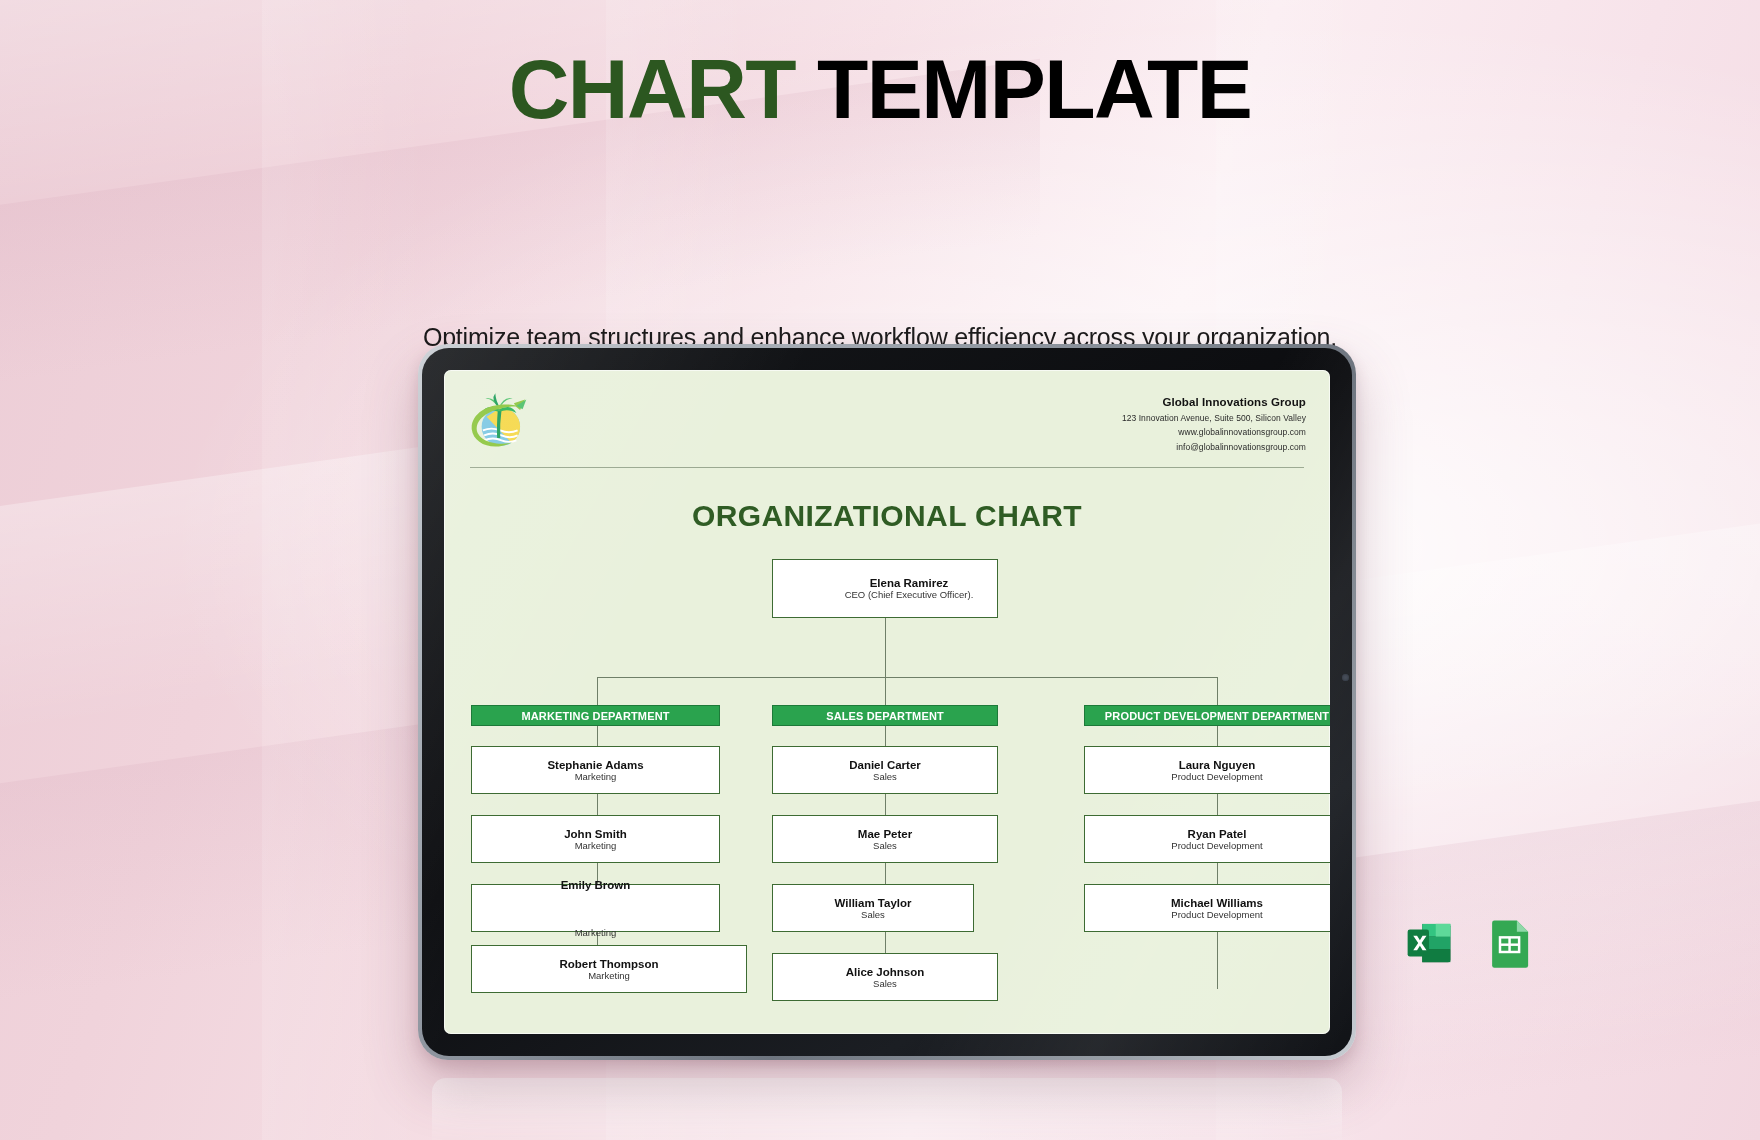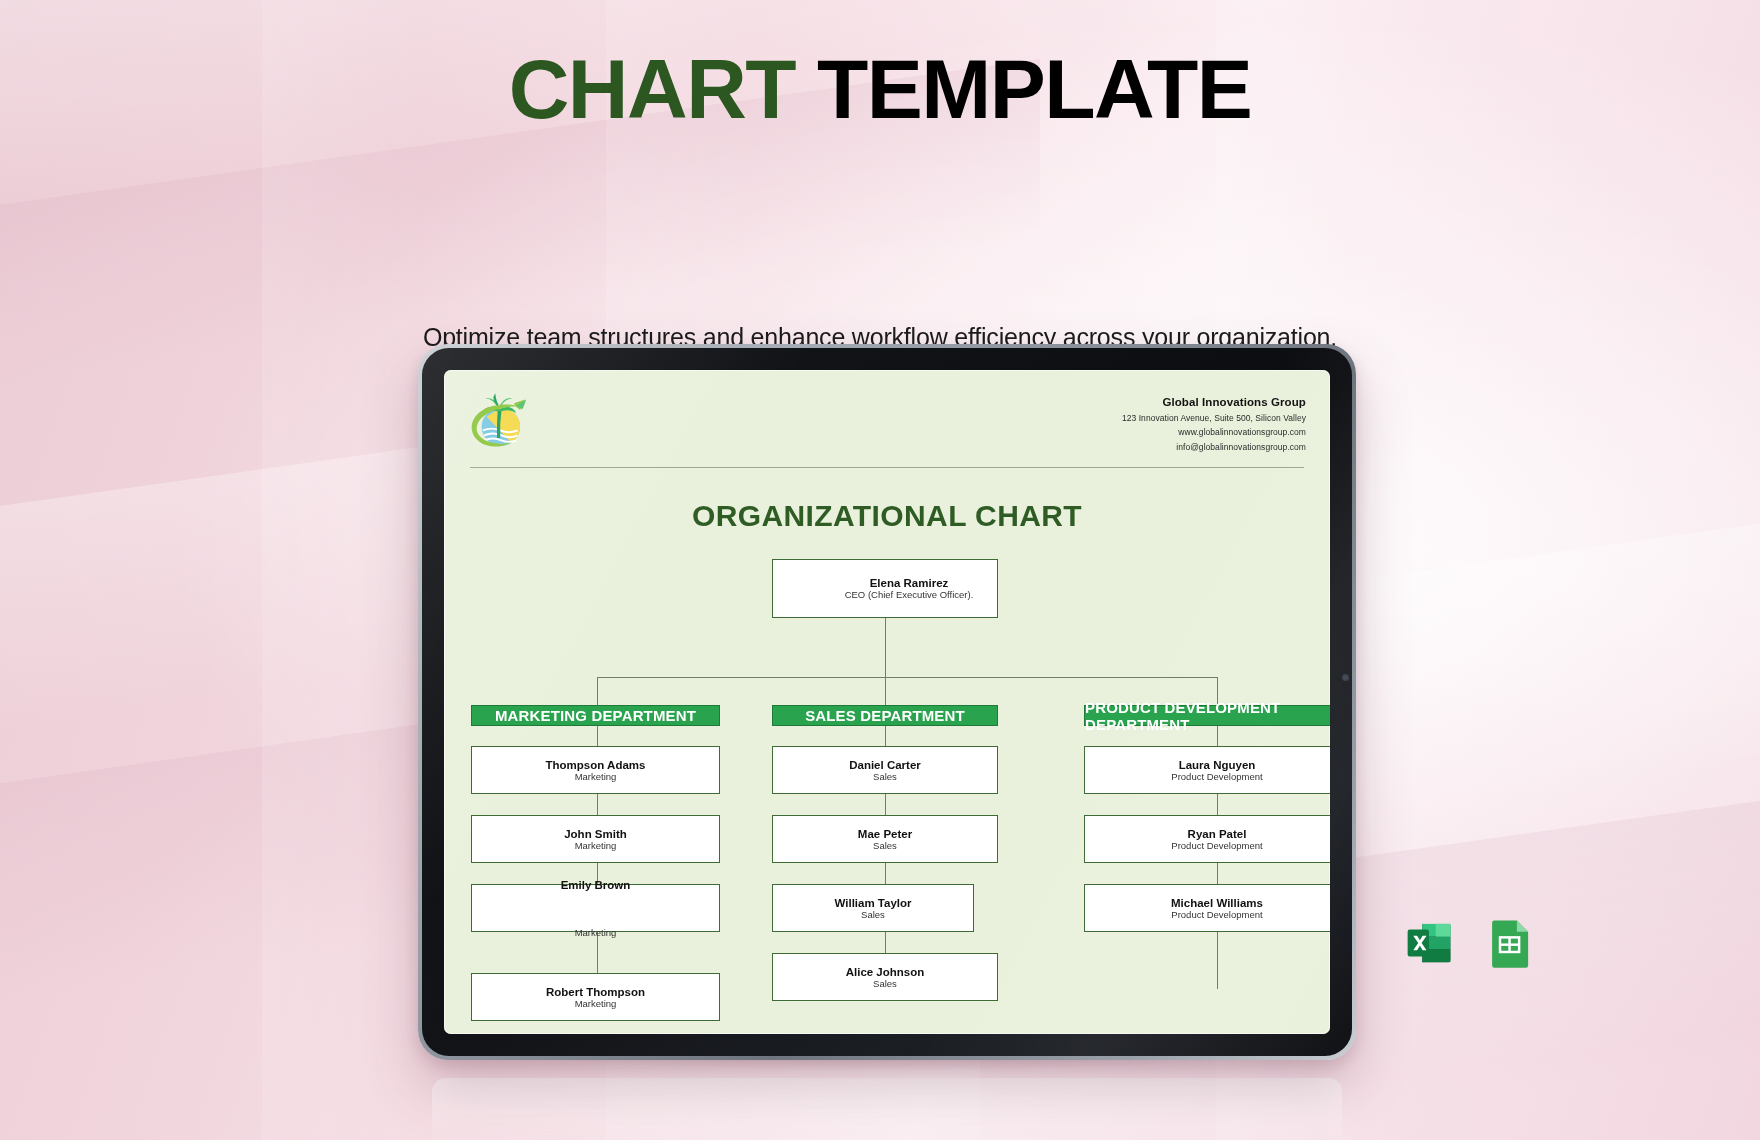--- a/index.html
+++ b/index.html
@@ -116,21 +116,21 @@
   .node {
     position:absolute; background:#fff; border:1.6px solid #3d6b33;
     display:flex; flex-direction:column; justify-content:center; align-items:center;
     z-index:3;
   }
   .node .nm { font-size:11.5px; font-weight:bold; color:#111; }
   .node .rl { font-size:9.5px; color:#333; margin-top:0; }
   .dept {
     position:absolute; background:#2aa34e; border:1.6px solid #1d7a39;
     display:flex; justify-content:center; align-items:center;
-    color:#fff; font-size:15px; font-weight:bold; letter-spacing:.15px;
+    color:#fff; font-size:11px; font-weight:bold; letter-spacing:.15px;
     z-index:3; height:21px;
   }
   .ln { position:absolute; background:#6f7f68; z-index:1; }
   .ln.v { width:1px; }
   .ln.h { height:1px; }
 
   
   #formats { position:absolute; left:1402px; top:916px; display:flex; gap:26px; z-index:7; }
   .fmt { width:54px; height:54px; }
 </style>
@@ -214,32 +214,32 @@
         </div>
         <div class="dept" style="left:304px; top:146px; width:226px;">
           <span>SALES DEPARTMENT</span>
         </div>
         <div class="dept" style="left:616px; top:146px; width:266px;">
           <span>PRODUCT DEVELOPMENT DEPARTMENT</span>
         </div>
 
         <div class="ln v" style="left:129px; top:167px; height:263px;"></div>
         <div class="node" style="left:3px; top:187px; width:249px; height:48px;">
-          <div class="nm">Thompson Adams</div>
+          <div class="nm">Stephanie Adams</div>
           <div class="rl">Marketing</div>
         </div>
         <div class="node" style="left:3px; top:256px; width:249px; height:48px;">
           <div class="nm">John Smith</div>
           <div class="rl">Marketing</div>
         </div>
         <div class="node" style="left:3px; top:325px; width:249px; height:48px;gap:36px;">
           <div class="nm">Emily Brown</div>
           <div class="rl">Marketing</div>
         </div>
-        <div class="node" style="left:3px; top:414px; width:249px; height:48px;text-align:right;">
+        <div class="node" style="left:3px; top:386px; width:276px; height:48px;text-align:right;">
           <div class="nm">Robert Thompson</div>
           <div class="rl">Marketing</div>
         </div>
 
         <div class="ln v" style="left:417px; top:167px; height:263px;"></div>
         <div class="node" style="left:304px; top:187px; width:226px; height:48px;">
           <div class="nm">Daniel Carter</div>
           <div class="rl">Sales</div>
         </div>
         <div class="node" style="left:304px; top:256px; width:226px; height:48px;">

